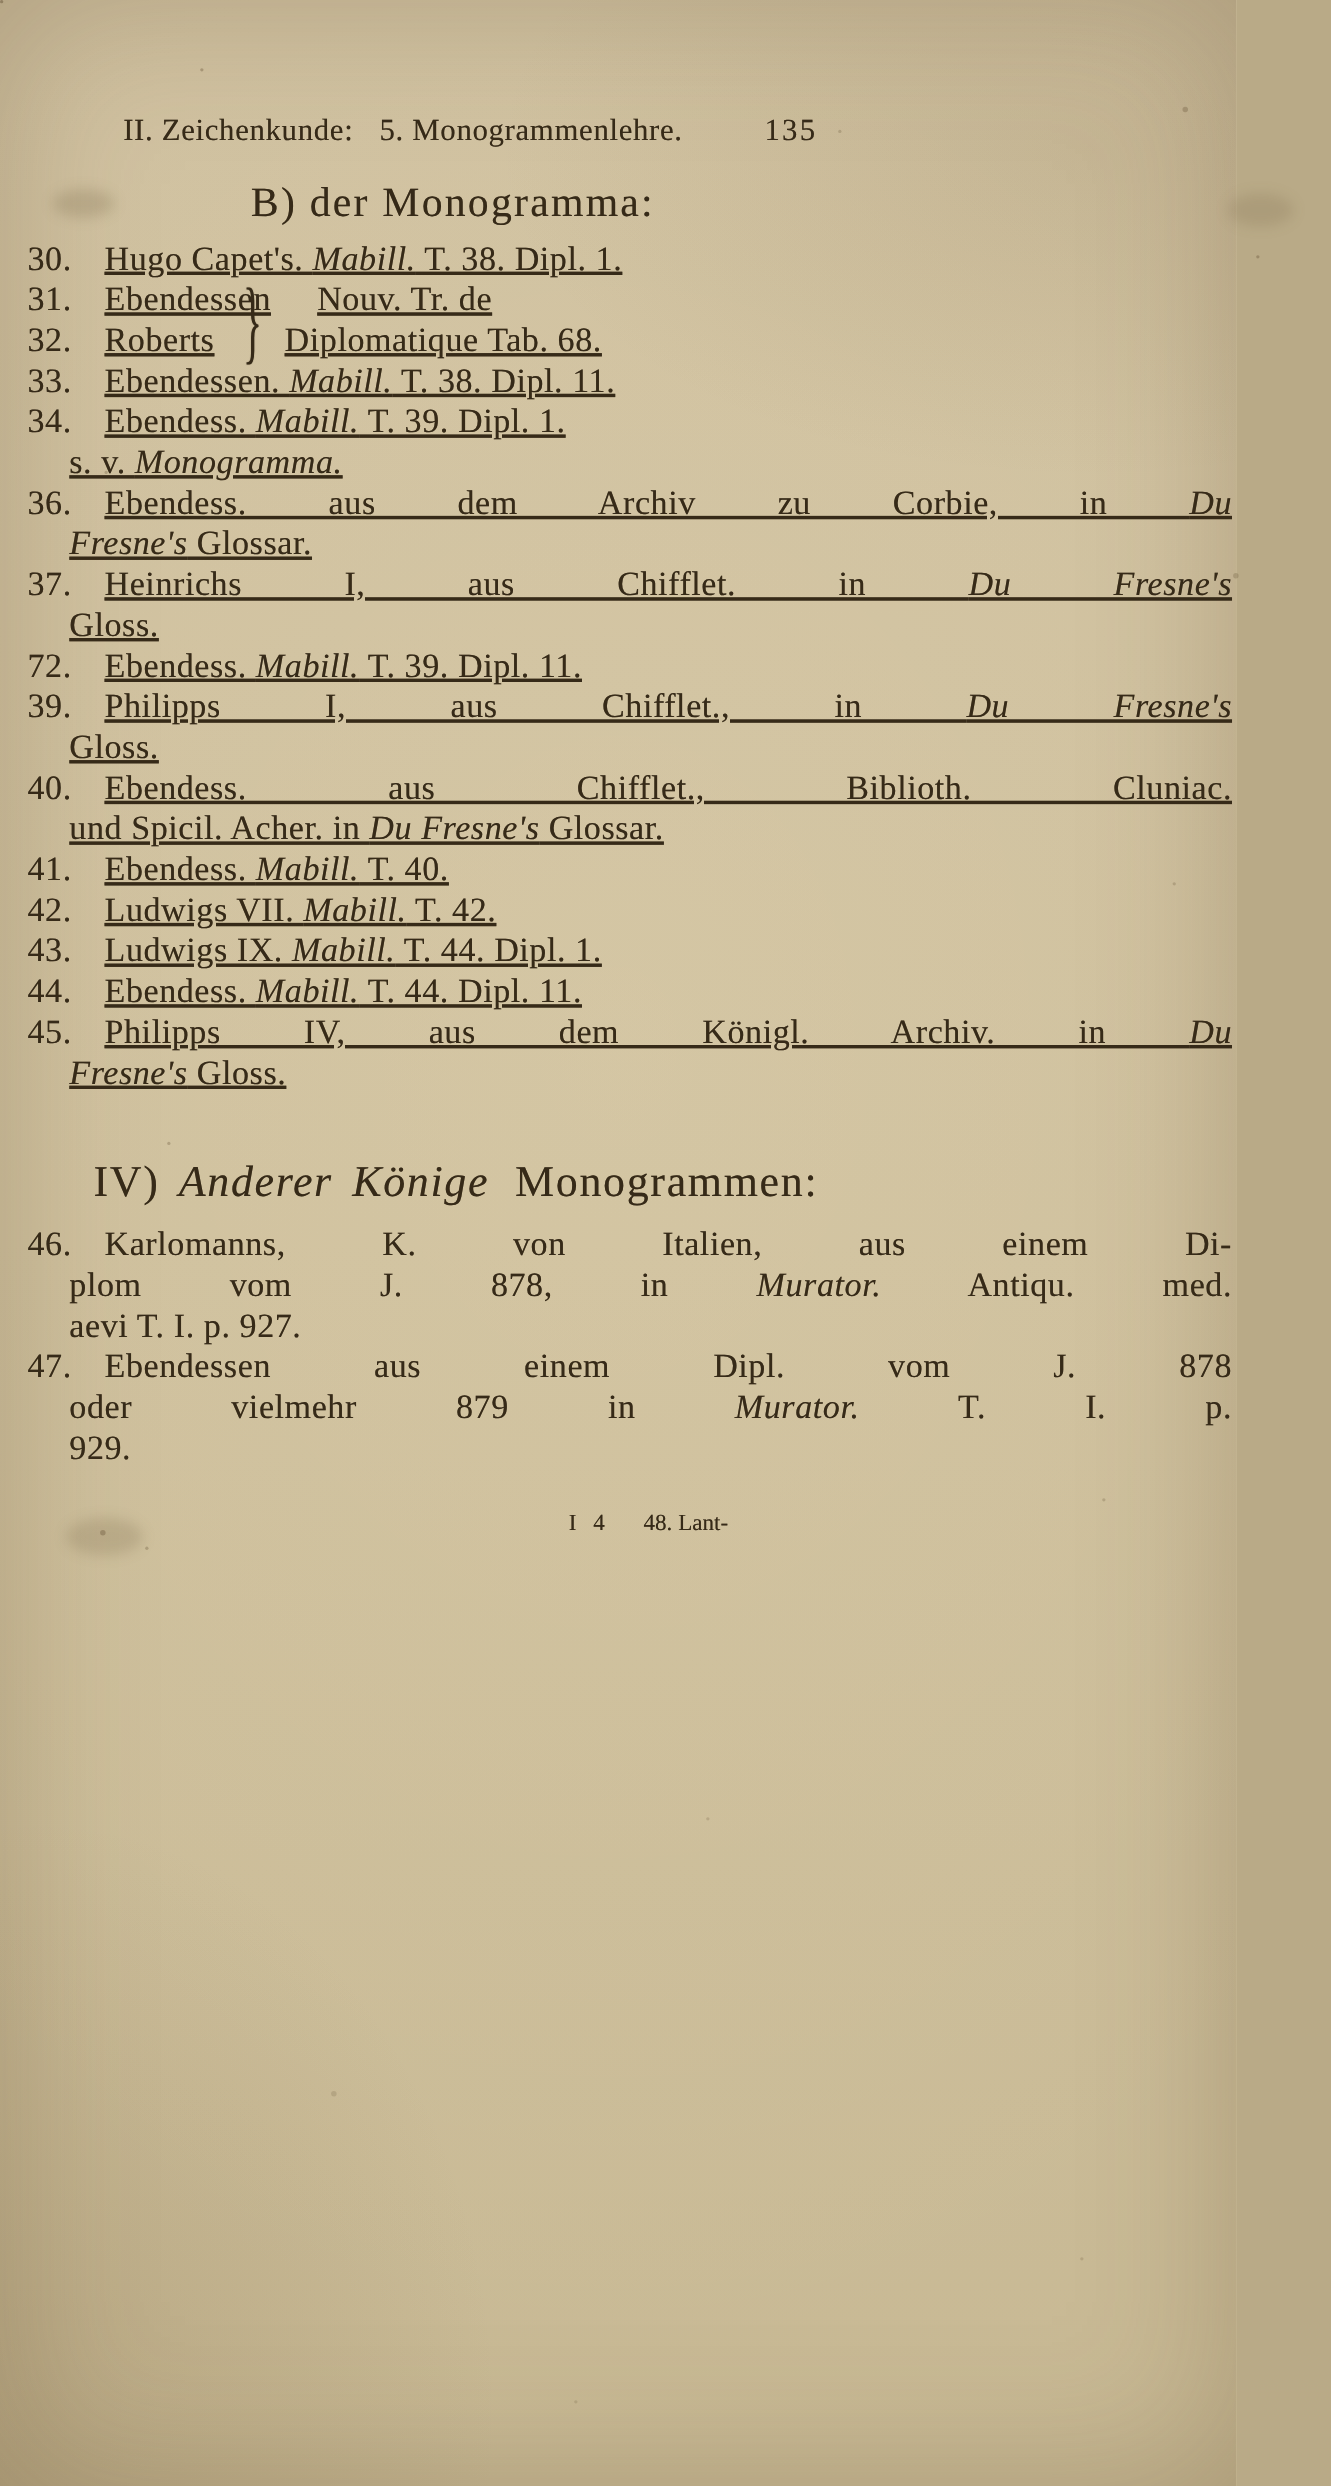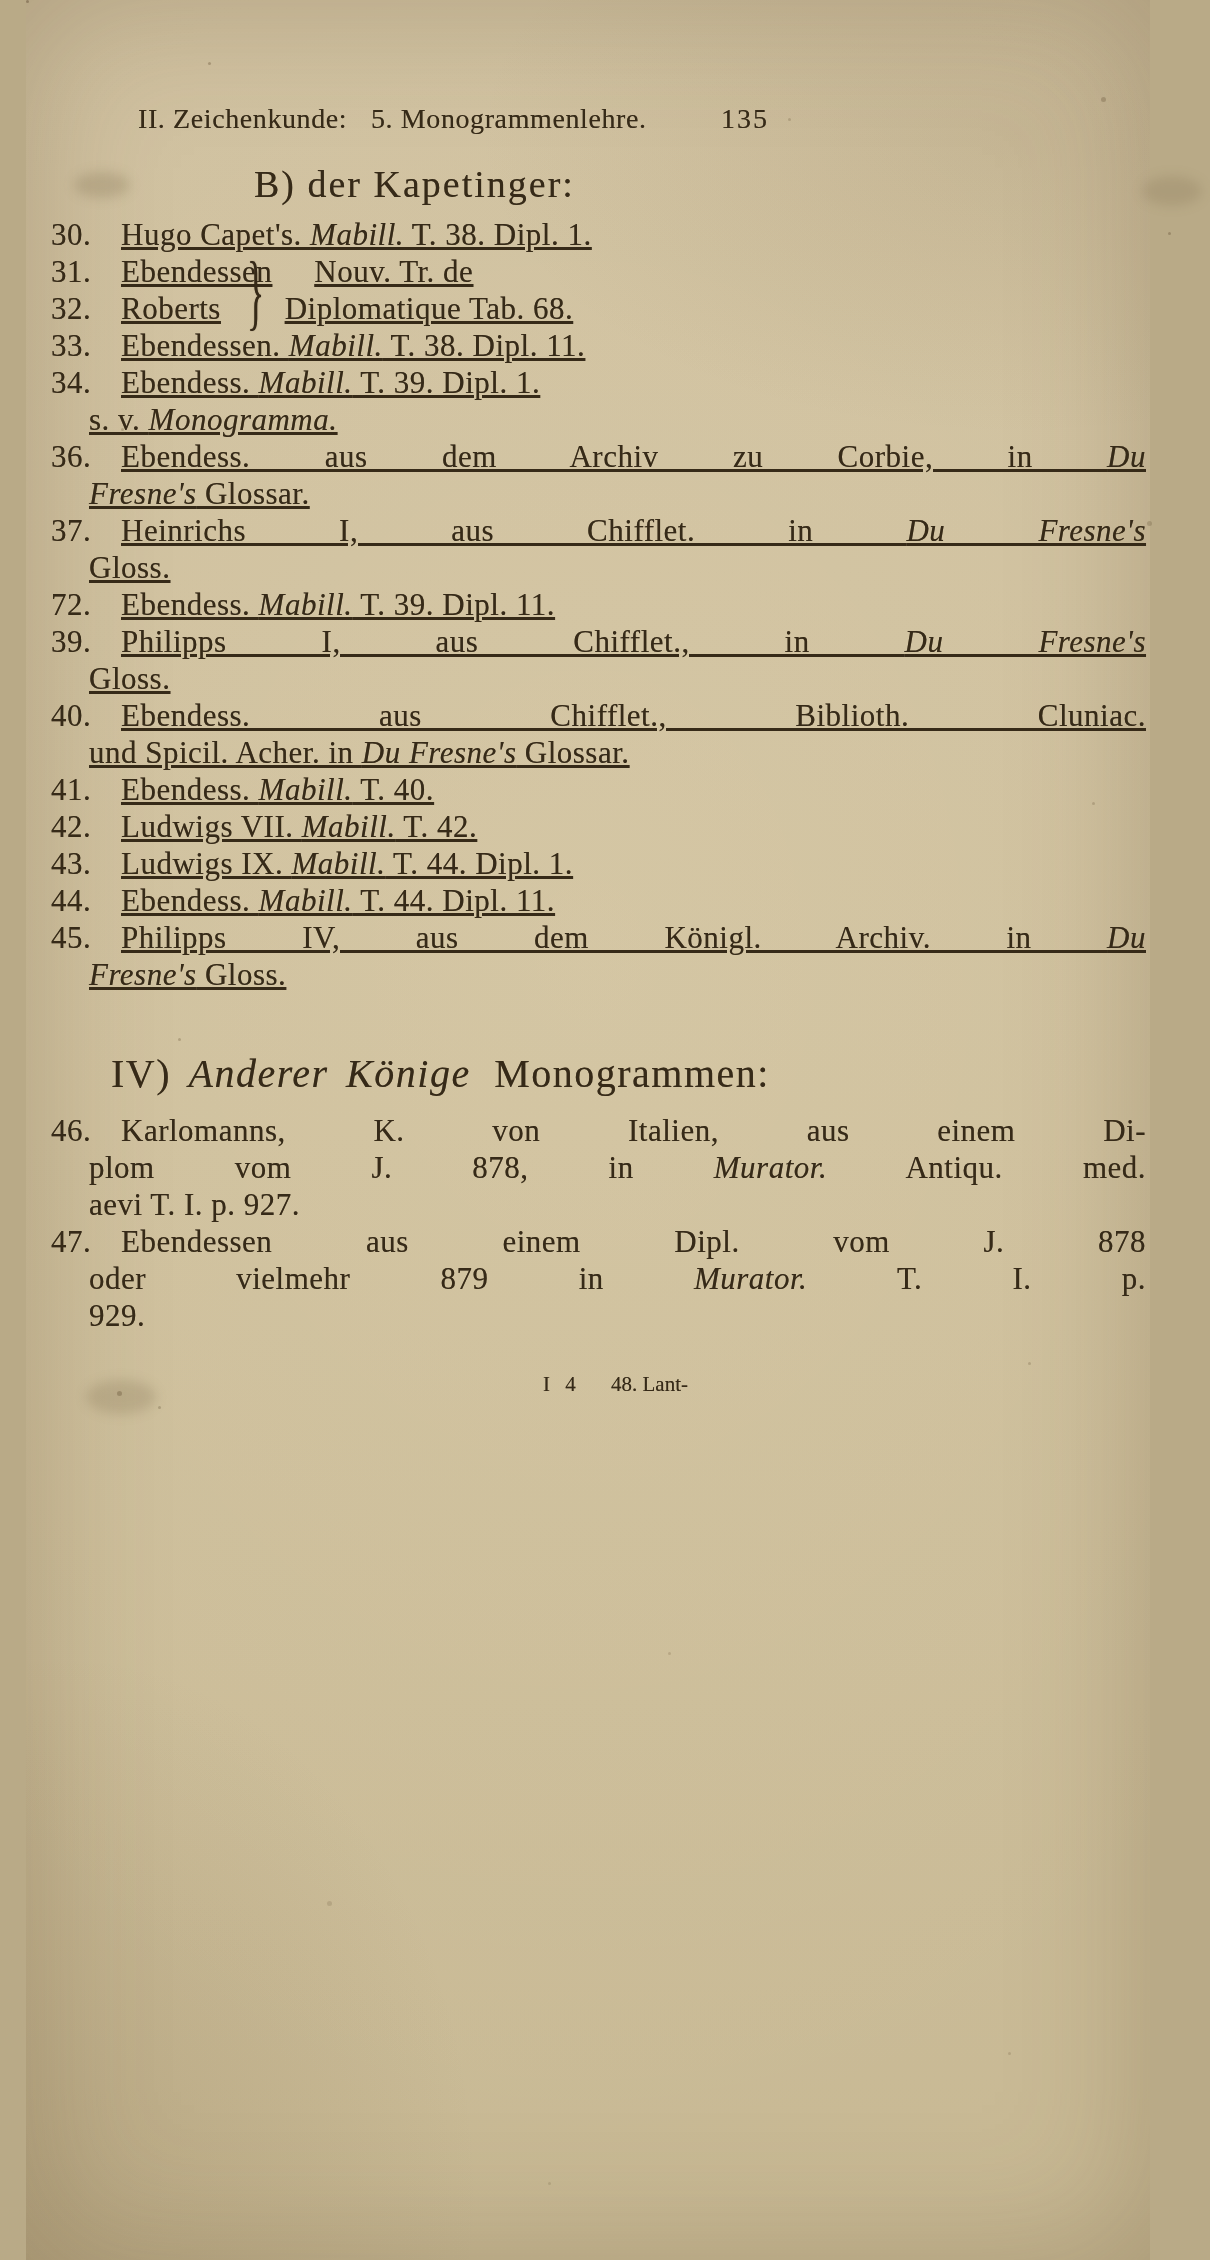--- a/index.html
+++ b/index.html
@@ -10,21 +10,20 @@
   }
   .page{
     position:relative;width:1124px;height:2260px;
     color:#362a18;
     background:
       radial-gradient(ellipse 900px 500px at 88% 6%, rgba(115,92,55,0.12), transparent 60%),
       radial-gradient(ellipse 700px 900px at 3% 97%, rgba(105,82,48,0.16), transparent 60%),
       radial-gradient(ellipse 1300px 1700px at 50% 42%, rgba(255,246,214,0.12), transparent 72%),
       linear-gradient(180deg,#d0c1a0 0%, #cebf9c 50%, #c8b994 100%);
     box-shadow: inset 0 0 140px rgba(88,68,38,0.28);
-    margin-left: 26px;
   }
   .ink{ text-shadow: 0 0 0.6px rgba(54,42,24,0.55); }
 
   
   .running-header{position:absolute;top:103px;left:0;width:100%;height:42px;font-size:28px;letter-spacing:0.6px;}
   .running-header span{position:absolute;white-space:nowrap;}
   .rh-section{left:112px;}
   .rh-chapter{left:345px;}
   .rh-page{left:695px;letter-spacing:2px;}
 
@@ -101,21 +100,21 @@
   <div class="smudge smudge-a"></div>
   <div class="smudge smudge-b"></div>
   <div class="smudge smudge-c"></div>
 
   <header class="running-header ink">
     <span class="rh-section">II. Zeichenkunde:</span>
     <span class="rh-chapter">5. Monogrammenlehre.</span>
     <span class="rh-page">135</span>
   </header>
 
-  <h2 class="heading-b ink">B) der Kapetinger:</h2>
+  <h2 class="heading-b ink">B) der Monogramma:</h2>
 
   <section class="entries ink" id="list1">
       <div class="entry">
         <div class="line"><span class="num">30.</span><span>Hugo Capet's. </span><span class="it">Mabill.</span><span> T. 38. Dipl. 1.</span></div>
       </div>
       <div class="entry">
         <div class="line"><span class="num">31.</span><span>Ebendessen</span><span class="gap" style="width: 42px;"></span><span>Nouv. Tr. de</span></div>
       </div>
       <div class="entry">
         <div class="line"><span class="num">32.</span><span>Roberts</span><span class="gap" style="width: 26px;"></span><span class="brace">}</span><span class="gap" style="width: 20px;"></span><span>Diplomatique Tab. 68.</span></div>

